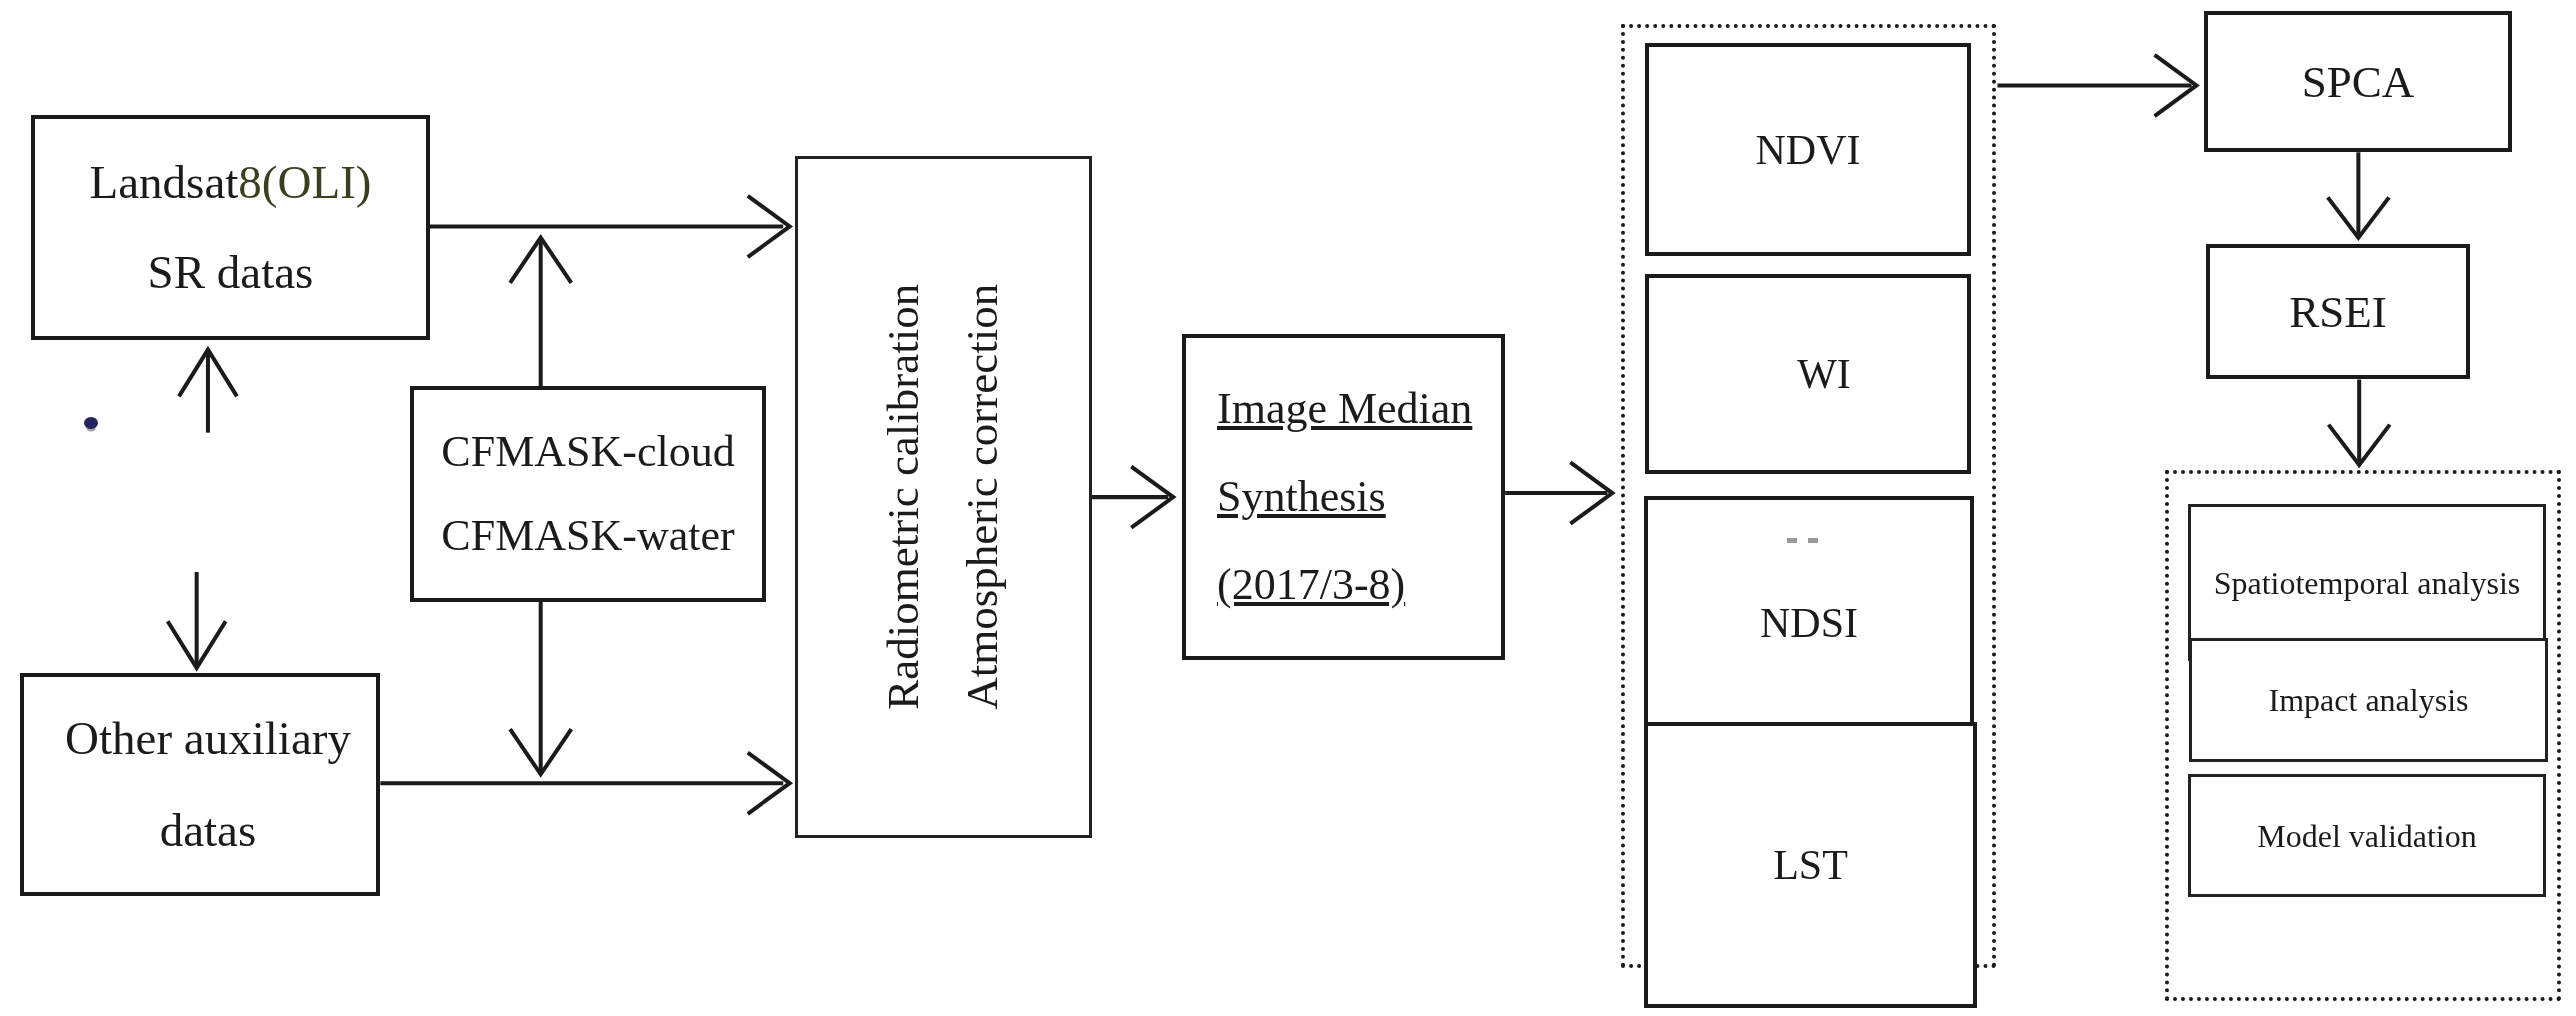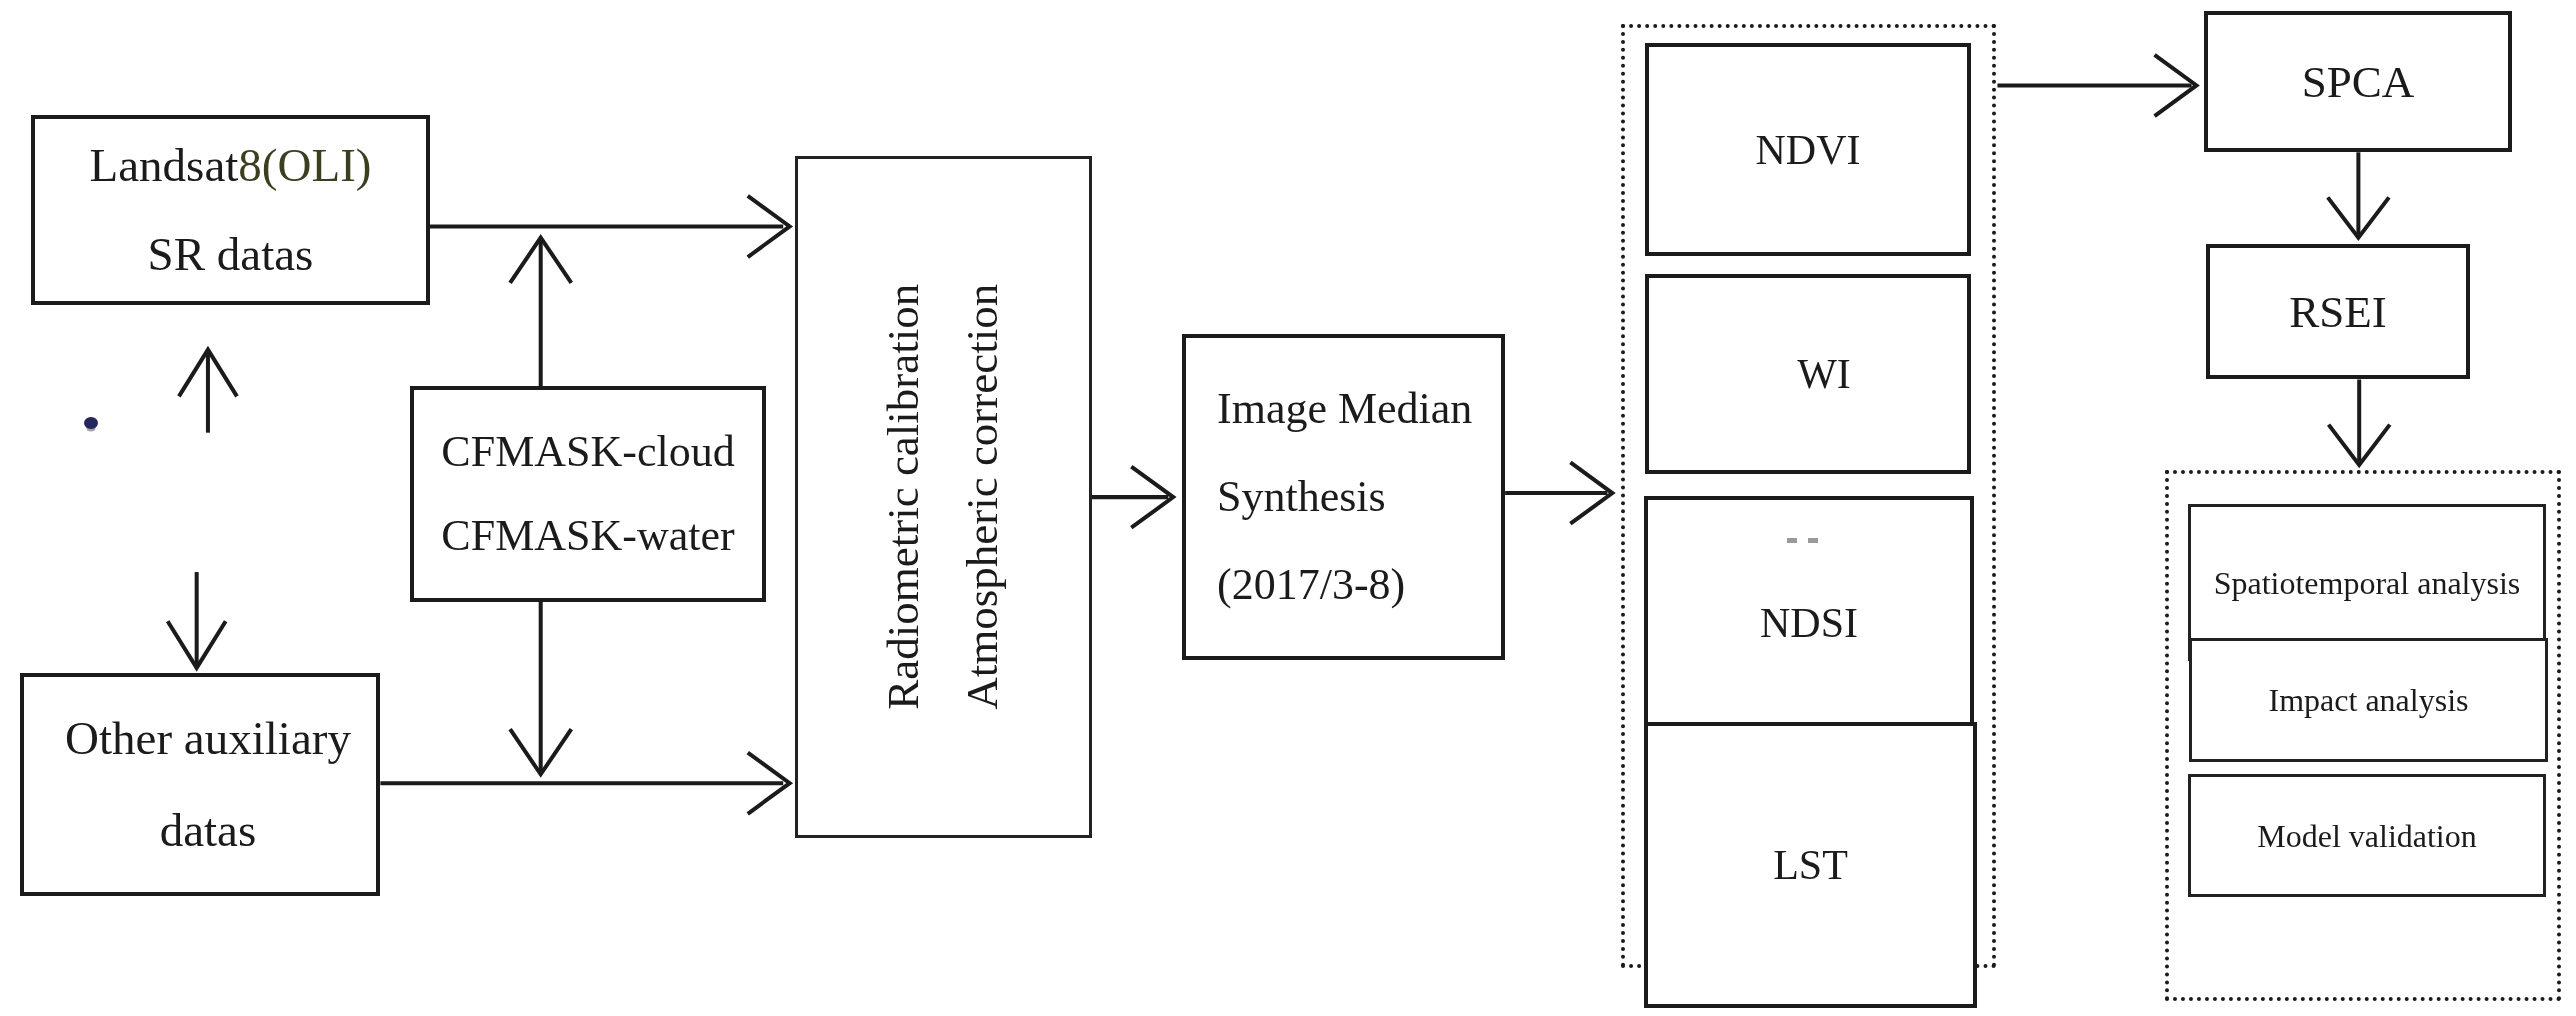--- a/index.html
+++ b/index.html
@@ -6,28 +6,28 @@
   body{width:2576px;height:1016px;position:relative;overflow:hidden;
        font-family:"Liberation Serif","DejaVu Serif",serif;color:#1b1b1b;}
   #canvas{position:absolute;left:0;top:0;width:2576px;height:1016px;background:#ffffff;}
   .node{position:absolute;box-sizing:border-box;background:#ffffff;
         display:flex;flex-direction:column;align-items:center;justify-content:center;
         text-align:center;color:#1b1b1b;}
   .solid{border:4.8px solid #1b1b1b;}
   .thin{border:3.2px solid #222222;}
   .dotted{border:4px dotted #1b1b1b;background:#ffffff;}
   
-  .landsat{left:31px;top:115px;width:399px;height:190px;font-size:47px;line-height:1.9;}
+  .landsat{left:31px;top:115px;width:399px;height:225px;font-size:47px;line-height:1.9;}
   .envi{left:93px;top:433px;width:270px;height:139px;font-size:40px;line-height:1.3;border-width:4px;}
   .other{left:20px;top:673px;width:360px;height:223px;font-size:47px;line-height:1.95;padding-left:16px;}
   .cfmask{left:410px;top:386px;width:356px;height:216px;font-size:44px;line-height:1.9;border-width:4px;}
   .radiometric{left:795px;top:156px;width:297px;height:682px;border-width:3.2px;}
   .rot{transform:rotate(-90deg);white-space:nowrap;font-size:45px;line-height:1.75;text-align:center;}
   .median{left:1182px;top:334px;width:323px;height:326px;font-size:44px;line-height:2.0;
-          align-items:flex-start;text-align:left;padding-left:31px;border-width:4px;}
+          align-items:flex-start;text-align:left;padding-left:31px;border-width:4px;text-decoration:underline;}
   .dotted1{left:1621px;top:24px;width:375px;height:944px;}
   .idx{left:1645px;width:326px;font-size:42px;border-width:4px;}
   .ndvi{top:43px;height:213px;}
   .wi{top:274px;height:200px;padding-left:32px;}
   .ndsi{left:1644px;top:496px;width:330px;height:254px;}
   .lst{left:1644px;top:722px;width:333px;height:286px;}
   .spca{left:2204px;top:11.3px;width:308px;height:141px;font-size:45px;border-width:4px;}
   .rsei{left:2206px;top:244px;width:264px;height:135px;font-size:45px;border-width:4px;}
   .dotted2{left:2165px;top:470px;width:396px;height:531px;}
   .ana{left:2188px;width:358px;font-size:32px;line-height:1.25;border-width:3.2px;padding:0 14.5px;}

